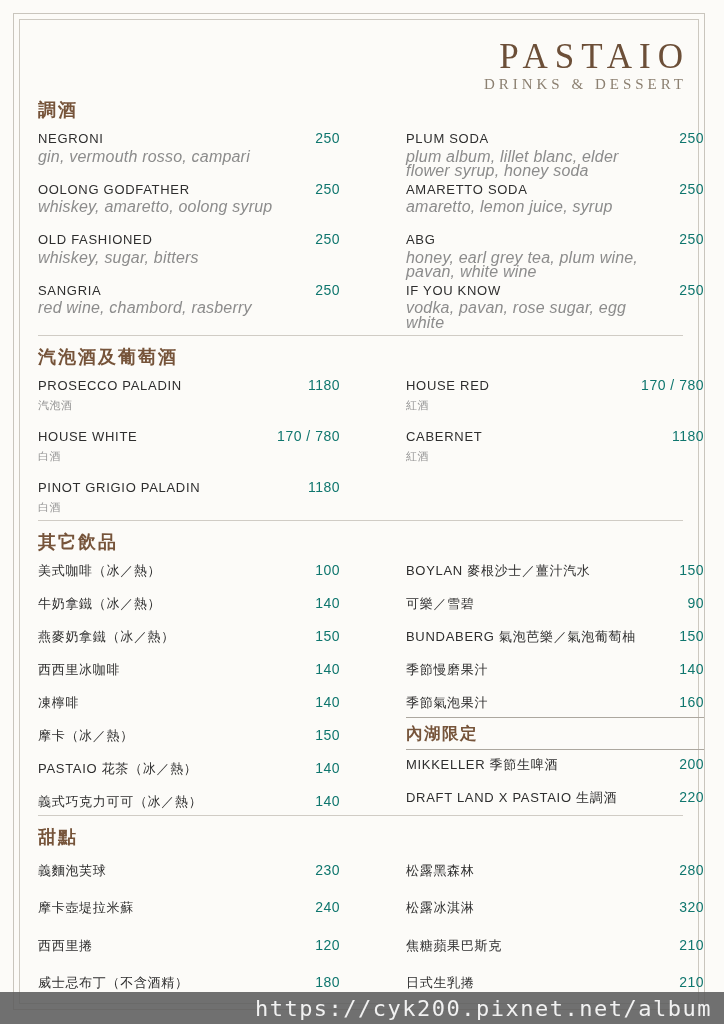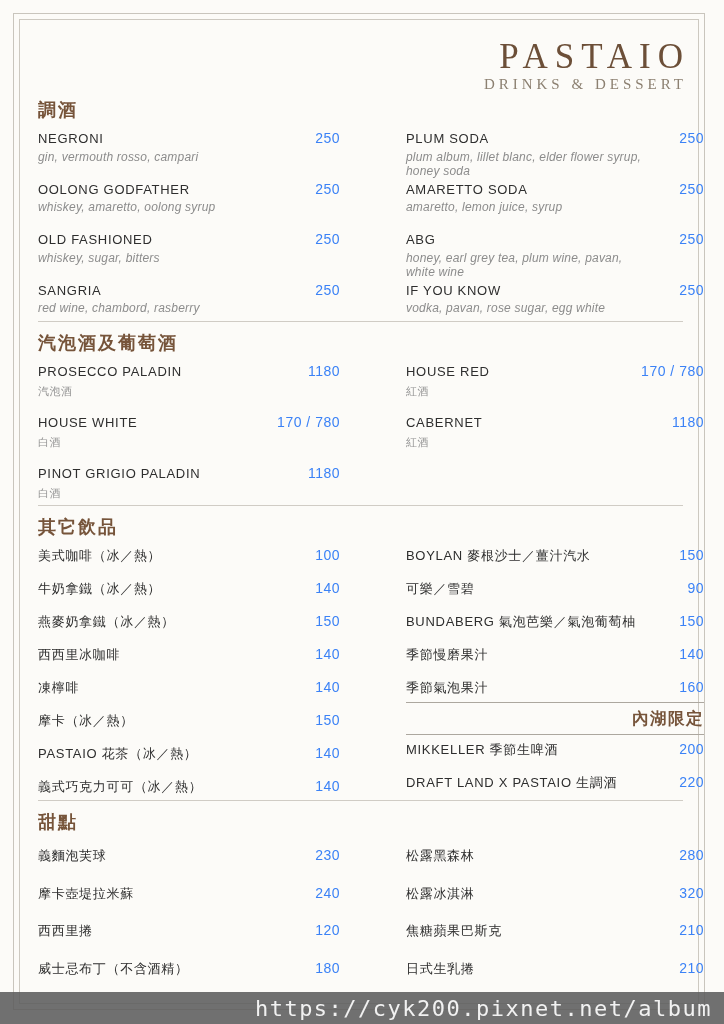--- a/index.html
+++ b/index.html
@@ -30,34 +30,34 @@
     letter-spacing:2px; line-height:22px; margin:6px 0 9px 0;
   }
   .section-heading.mt10 { margin-top:10px; }
   .section-heading.mb14 { margin-bottom:14px; }
 
   .cols { display:grid; grid-template-columns:302px 298px; column-gap:66px; align-items:start; }
 
   .item { display:flex; justify-content:space-between; align-items:flex-start; }
   .item-left { max-width:245px; }
   .item-name { font-size:13px; letter-spacing:0.7px; color:#2E2E2E; line-height:17px; }
-  .item-desc { font-style:italic; font-size:12px; color:#8C8C8C; line-height:14.5px; margin-top:2.5px; letter-spacing:0.2px; }
+  .item-desc { font-style:italic; font-size:16px; color:#8C8C8C; line-height:14.5px; margin-top:2.5px; letter-spacing:0.2px; }
   .item-desc.zh { font-style:normal; font-size:11px; color:#959595; margin-top:4px; letter-spacing:0.5px; }
-  .item-price { font-size:14px; color:#3b82f6; letter-spacing:0.5px; white-space:nowrap; padding-left:12px; line-height:17px; }
+  .item-price { font-size:14px; color:#0f766e; letter-spacing:0.5px; white-space:nowrap; padding-left:12px; line-height:17px; }
 
   .sec-cocktails .items .item:not(:last-child) { min-height:50.5px; }
   .sec-wine .items .item:not(:last-child) { min-height:51px; }
   .sec-drinks .items .item:not(:last-child) { min-height:33px; }
   .sec-desserts .items .item:not(:last-child) { min-height:37.5px; }
 
   .rule { border:none; border-top:1px solid #D0CCC5; margin:5px 0 0 0; }
 
   .subsection { margin-top:6px; }
   .sub-rule { border:none; border-top:1px solid #ACA79F; margin:0; }
-  .sub-heading { font-size:16.5px; font-weight:bold; color:#76543A; letter-spacing:1.5px; line-height:21px; margin:5px 0;text-align:right; }
+  .sub-heading { font-size:16.5px; font-weight:bold; color:#76543A; letter-spacing:1.5px; line-height:21px; margin:5px 0; }
   .subsection .items { margin-top:6px; }
 
   .watermark {
     position:absolute; left:0; right:0; bottom:0; height:32px;
     background:rgba(92,92,92,0.88);
     display:flex; align-items:center; justify-content:flex-end;
     padding-right:12px; box-sizing:border-box;
     font-family:"DejaVu Sans Mono", monospace;
     font-size:22px; letter-spacing:1.5px; color:#F1F1F1;
   }

